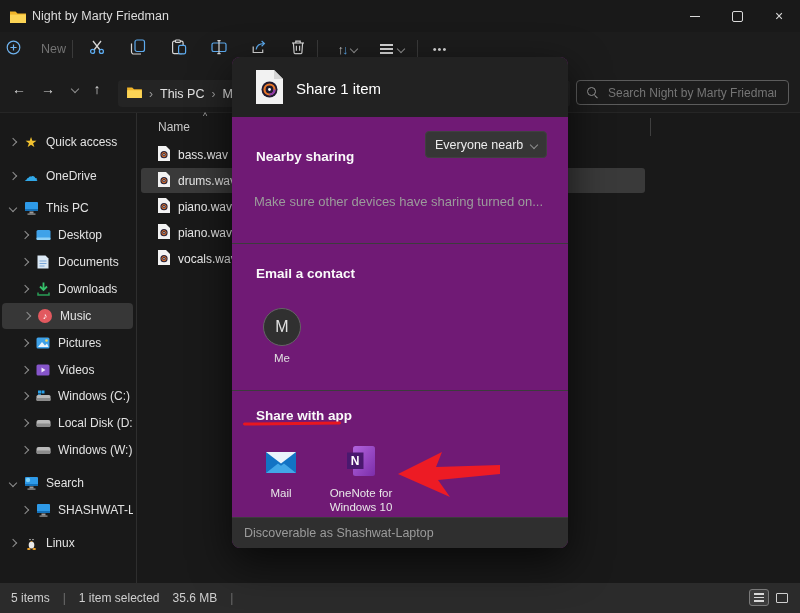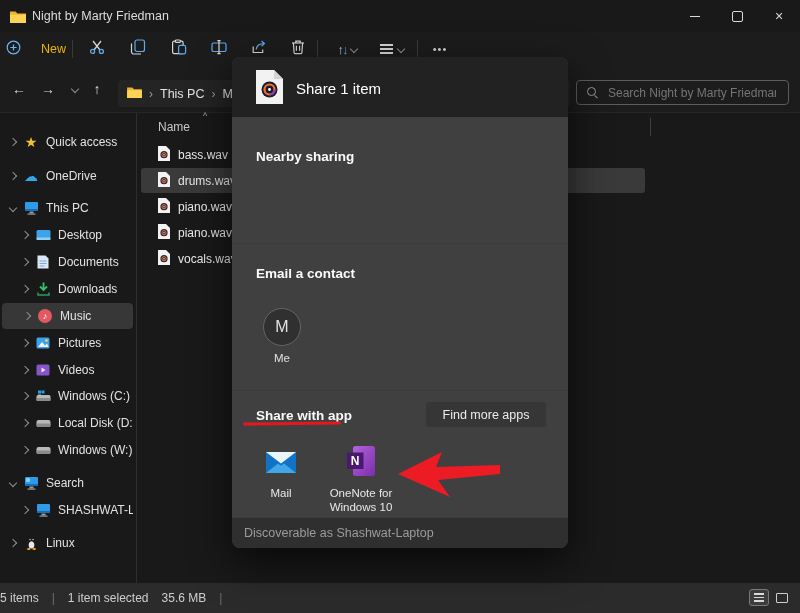--- a/index.html
+++ b/index.html
@@ -14,21 +14,21 @@
   .wc{width:42px;height:32px;display:flex;align-items:center;justify-content:center;color:#dadada;}
   .wc .min-bar{width:10px;height:1px;background:#dadada;}
   .wc .max-box{width:9px;height:9px;border:1px solid #dadada;border-radius:2px;}
   .wc.close{font-size:14px;}
 
   
   .toolbar{position:absolute;left:0;top:32px;width:800px;height:34px;background:#1c1c1c;}
   .tbtn{position:absolute;top:3px;height:28px;display:flex;align-items:center;justify-content:center;border-radius:4px;}
   .tbtn.icon32{width:32px;}
   .tsep{position:absolute;top:8px;width:1px;height:18px;background:#3a3a3a;}
-  .new-btn{left:8px;width:56px;gap:20px;font-size:12.5px;color:#eab308;}
+  .new-btn{left:8px;width:56px;gap:20px;font-size:12.5px;color:#737373;}
   .sorttxt{font-size:13px;letter-spacing:-2px;}
   .sorttxt .a1{color:#d6d6d6;} .sorttxt .a2{color:#5caaee;}
   .viewbars{display:flex;flex-direction:column;gap:2.5px;}
   .viewbars i{display:block;width:13px;height:1.6px;background:#d6d6d6;}
   .moretxt{font-size:11px;color:#d6d6d6;letter-spacing:1px;}
 
   
   .addressrow{position:absolute;left:0;top:66px;width:800px;height:46px;background:#1c1c1c;border-bottom:1px solid #262626;}
   .navg{position:absolute;top:9px;width:28px;height:28px;display:flex;align-items:center;justify-content:center;
         font-size:14px;color:#d8d8d8;border-radius:4px;}
@@ -61,21 +61,21 @@
   
   .col-header{position:absolute;left:158px;top:115px;height:24px;display:flex;align-items:center;
               font-size:12px;color:#c8c8c8;}
   .sort-caret{position:absolute;left:203px;top:111px;font-size:9px;color:#aaaaaa;}
   .col-sep{position:absolute;left:650px;top:118px;width:1px;height:18px;background:#3f3f3f;}
   .sel-row{position:absolute;left:141px;top:168px;width:504px;height:25px;background:#3a3a3a;border-radius:3px;z-index:1;}
   .frow{position:absolute;left:158px;height:25px;display:flex;align-items:center;gap:8px;
         font-size:12px;color:#e8e8e8;z-index:2;}
 
   
-  .dialog{position:absolute;left:232px;top:57px;width:336px;height:491px;background:#404040;border-radius:8px;
+  .dialog{position:absolute;left:232px;top:57px;width:336px;height:491px;background:#701a75;border-radius:8px;
           box-shadow:0 14px 40px rgba(0,0,0,.65);z-index:10;}
   .dlg-head{position:absolute;left:0;top:0;width:336px;height:60px;background:#222222;border-radius:8px 8px 0 0;}
   .dlg-title{position:absolute;left:64px;top:23px;font-size:15px;color:#ffffff;font-weight:500;}
   .dlg-divider{position:absolute;left:0;width:336px;height:1px;background:#3c3c3c;}
   .dlg-footer{position:absolute;left:0;top:460px;width:336px;height:31px;background:#2f2f2f;
               border-radius:0 0 8px 8px;border-top:1px solid #3c3c3c;box-sizing:border-box;}
   .dlg-footer span{position:absolute;left:12px;top:8px;font-size:12.5px;color:#9b9b9b;}
   .sec-label{position:absolute;left:24px;font-size:13.5px;font-weight:700;color:#fafafa;}
   .dlg-note{position:absolute;left:22px;top:137px;font-size:13px;color:#9b9b9b;}
   .dlg-btn{position:absolute;left:193px;width:122px;height:27px;background:#363636;border:1px solid #404040;
@@ -89,21 +89,21 @@
           font-size:16px;color:#e0e0e0;box-sizing:border-box;}
   .avatar-name{position:absolute;left:31px;top:295px;width:38px;text-align:center;font-size:11.5px;color:#e0e0e0;}
   .red-underline{position:absolute;left:11px;top:365px;width:98px;height:3px;background:#e8161f;border-radius:2px;
                  transform:rotate(-.6deg);}
   .app-item{position:absolute;display:flex;flex-direction:column;align-items:center;gap:7px;}
   .app-label{font-size:11.5px;color:#e8e8e8;text-align:center;line-height:13.5px;width:68px;}
   .red-arrow{position:absolute;left:164px;top:391px;}
 
   
   .statusbar{position:absolute;left:0;top:583px;width:800px;height:30px;background:#2b2b2b;display:flex;
-             align-items:center;gap:13px;box-sizing:border-box;font-size:12px;color:#cfcfcf;}
+             align-items:center;gap:13px;padding-left:11px;box-sizing:border-box;font-size:12px;color:#cfcfcf;}
   .statusbar .pipe{color:#6e6e6e;}
   .view-toggles{position:absolute;right:8px;top:589px;display:flex;gap:3px;}
   .vt{width:20px;height:17px;display:flex;align-items:center;justify-content:center;border-radius:3px;
       border:1px solid transparent;box-sizing:border-box;}
   .vt.sel{background:#3d3d3d;border-color:#7a7a7a;}
   .vt .bars{display:flex;flex-direction:column;gap:2px;}
   .vt .bars i{width:10px;height:1.5px;background:#d9d9d9;display:block;}
   .vt .box{width:10px;height:8px;border:1.3px solid #cfcfcf;border-radius:1px;}
 </style>
 </head>
@@ -475,32 +475,36 @@
           <path d="M18 0 l9 9 h-9z" fill="#d6d6d6"></path>
           <circle cx="13.5" cy="19.5" r="8" fill="#201a30"></circle>
           <circle cx="13.5" cy="19.5" r="5" fill="none" stroke="#e8772a" stroke-width="2.2"></circle>
           <path d="M13.5 24.5 a5 5 0 0 0 5 -5" fill="none" stroke="#8a3ab5" stroke-width="2.2"></path>
           <circle cx="13.5" cy="19.5" r="1.4" fill="#fff"></circle>
         </svg>
     </span>
     <span class="dlg-title">Share 1 item</span>
 
     <span class="sec-label" style="top:92px">Nearby sharing</span>
+    <div class="dropdown">
+      <span>Everyone nearb</span>
+      <span class="chev d"></span>
+    </div>
+    <span class="dlg-note">Make sure other devices have sharing turned on...</span>
     <div class="dlg-divider" style="top:186px"></div>
 
     <span class="sec-label" style="top:209px">Email a contact</span>
     <div class="avatar">
         <span>M</span>
       </div>
     <span class="avatar-name">Me</span>
     <div class="dlg-divider" style="top:333px"></div>
 
     <span class="sec-label" style="top:351px">Share with app</span>
     <div class="red-underline"></div>
-    <div class="dlg-btn" style="top:344px">Find more apps</div>
 
     <div class="app-item" style="left:24px;top:392px;width:50px">
       <span>
         <svg width="34" height="27" viewBox="0 0 34 27">
             <path d="M2 3 h30 v21 H2z" fill="#1273c4"></path>
             <path d="M2 3 l15 11.5 L32 3z" fill="#eaf4fb"></path>
             <path d="M2 24 l12 -9.5 3 2.3 3 -2.3 12 9.5z" fill="#42a7e8"></path>
           </svg>
       </span>
       <span class="app-label">Mail</span>

